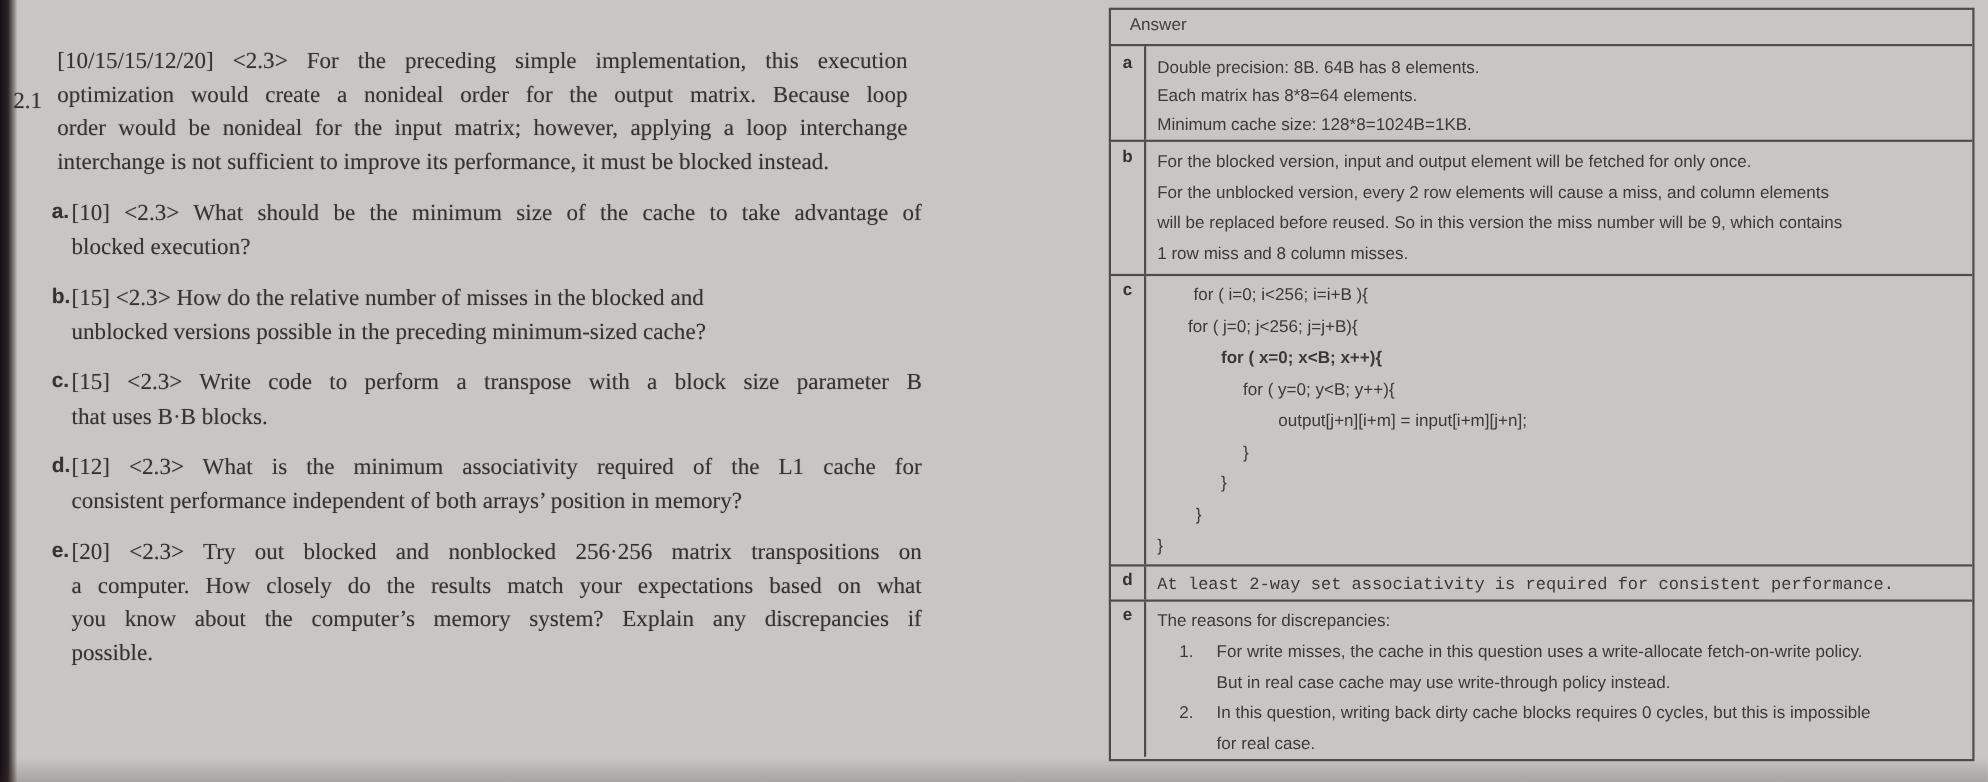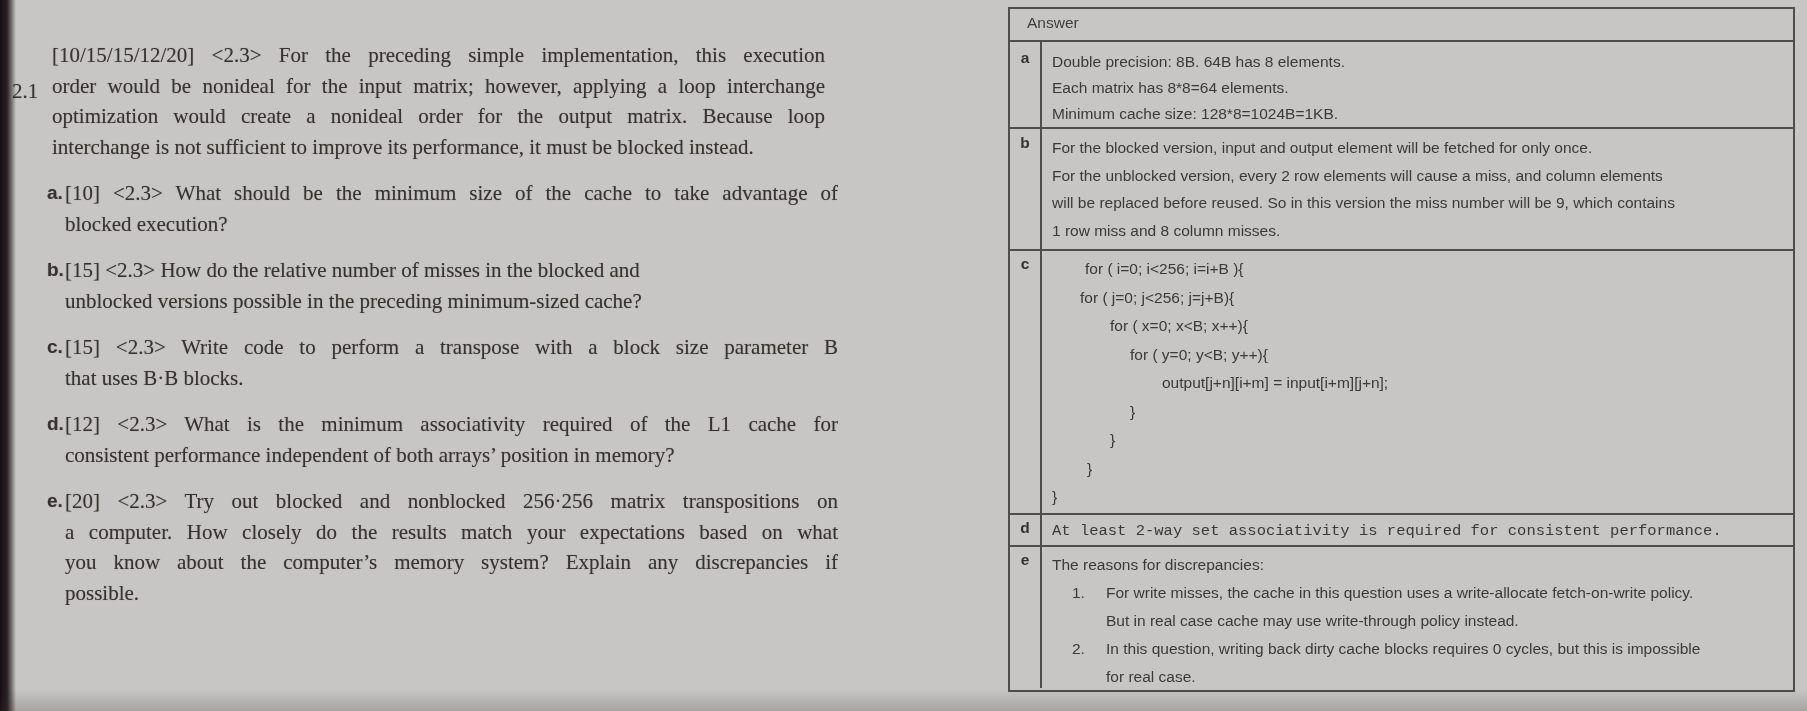--- a/index.html
+++ b/index.html
@@ -49,38 +49,38 @@
   .t-label{
     width:32px;flex:0 0 32px;box-sizing:border-box;border-right:2px solid #4e4d4c;
     text-align:center;font-weight:bold;color:#333;
   }
   .t-content{flex:1;box-sizing:border-box;padding-left:10px;padding-right:8px;}
   .row-a{height:87px;}  .row-a .t-content,.row-a .t-label{padding-top:7px;}  .row-a .t-line{line-height:26px;}
   .row-b{height:122px;} .row-b .t-content,.row-b .t-label{padding-top:5px;}  .row-b .t-line{line-height:27.5px;}
   .row-c{height:264px;} .row-c .t-content,.row-c .t-label{padding-top:4px;}  .row-c .code-line{line-height:28.5px;white-space:pre;}
   .row-d{height:32px;}  .row-d .t-content,.row-d .t-label{padding-top:4px;}  .row-d .t-line{line-height:24px;font-family:Liberation Mono, monospace;}
   .row-e{height:143px;} .row-e .t-content,.row-e .t-label{padding-top:4px;}  .row-e .t-line,.row-e .num-line{line-height:28px;}
-  .ci0{padding-left:0;margin-left:33px;}  .ci1{padding-left:28px;} .ci2{padding-left:58px;}
+  .ci0{padding-left:0;margin-left:33px;}  .ci1{padding-left:28px;} .ci2{padding-left:58px;font-weight:bold;}
   .ci3{padding-left:78px;} .ci4{padding-left:110px;}
   .cc1{padding-left:78px;} .cc2{padding-left:58px;} .cc3{padding-left:35px;} .cc4{padding-left:0;}
   .num-item{display:flex;}
   .num-col{width:34px;flex:0 0 34px;padding-left:20px;box-sizing:content-box;}
   .num-text{flex:1;}
 </style>
 </head>
 <body>
 
 <div class="book-edge"></div>
 
 <div class="question">
   <div class="q-number">2.1</div>
   <div class="q-intro">
     <div class="j-line">[10/15/15/12/20] &lt;2.3&gt; For the preceding simple implementation, this execution</div>
+    <div class="j-line">optimization would create a nonideal order for the output matrix. Because loop</div>
     <div class="j-line">order would be nonideal for the input matrix; however, applying a loop interchange</div>
-    <div class="j-line">optimization would create a nonideal order for the output matrix. Because loop</div>
     <div class="j-last">interchange is not sufficient to improve its performance, it must be blocked instead.</div>
   </div>
   <div class="q-items">
     <div class="q-item">
       <div class="q-item-label">a.</div>
       <div class="q-item-text">
         <div class="j-line">[10] &lt;2.3&gt; What should be the minimum size of the cache to take advantage of</div>
         <div class="j-last">blocked execution?</div>
       </div>
     </div>

